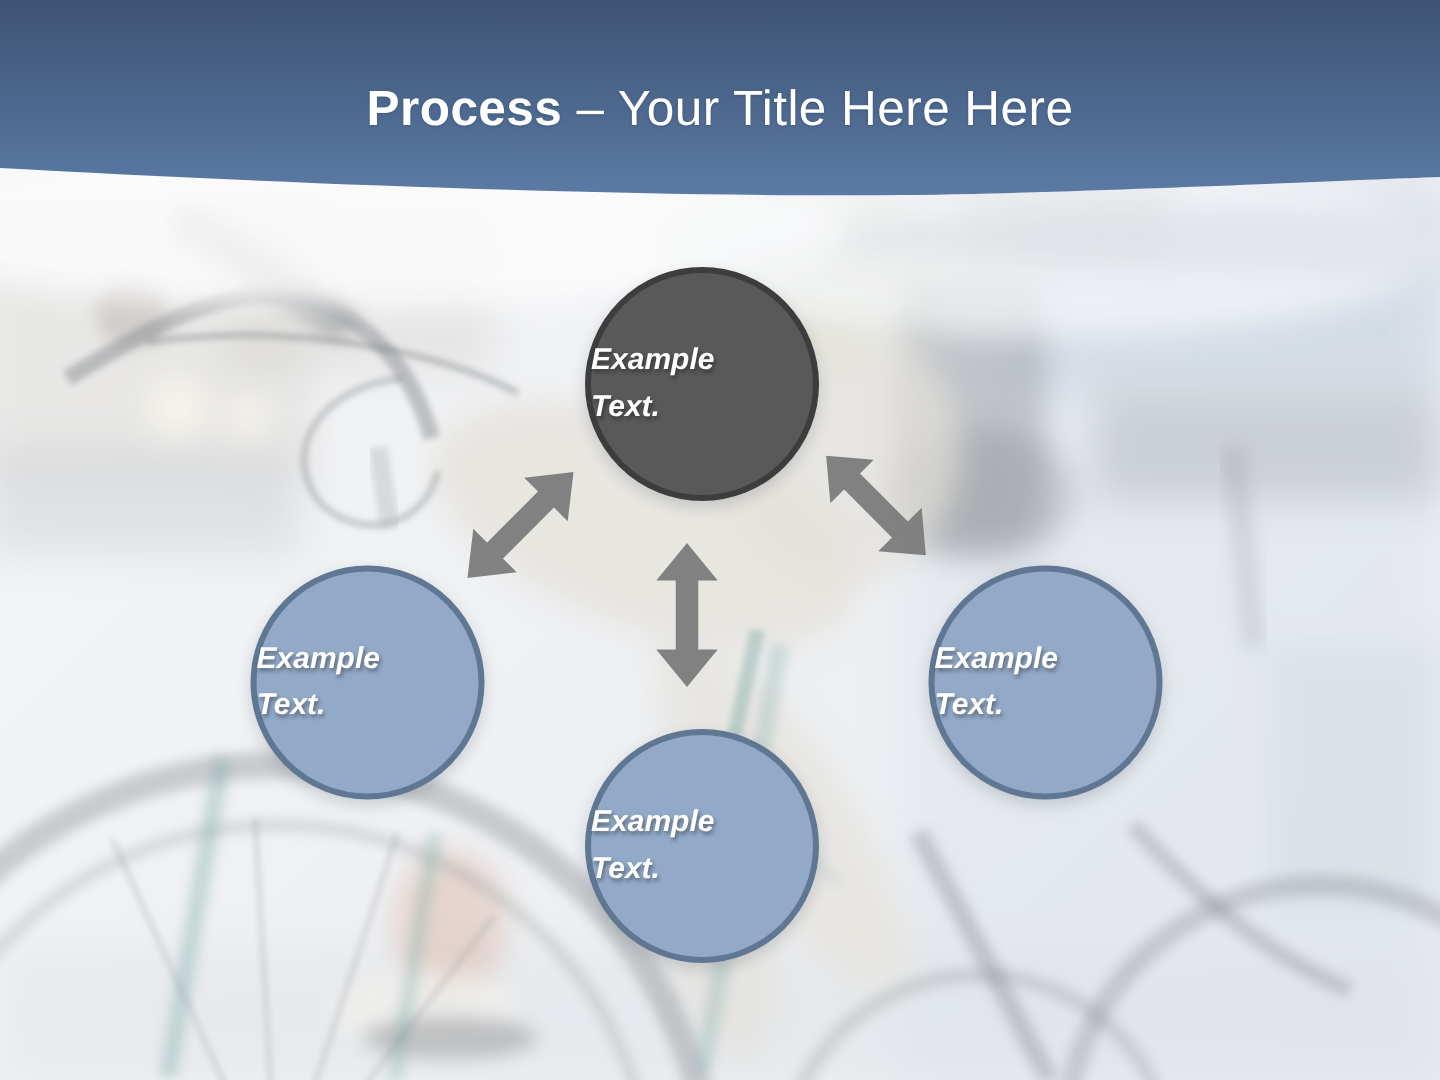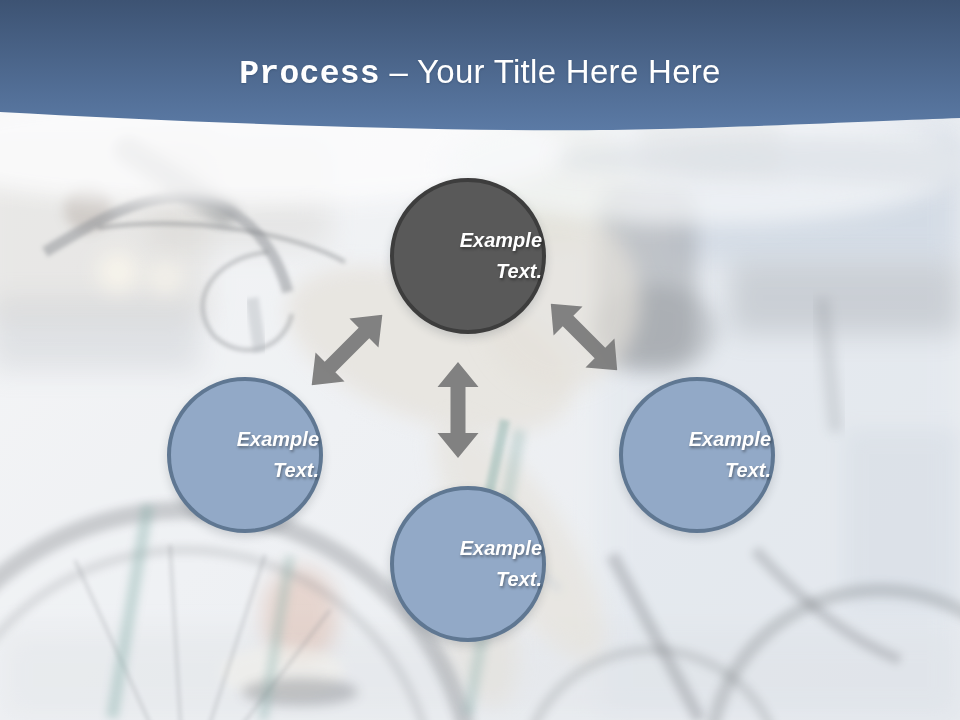--- a/index.html
+++ b/index.html
@@ -10,26 +10,26 @@
   }
   svg{display:block;}
   .photo{position:absolute;left:0;top:0;pointer-events:none;}
   .header-band{position:absolute;left:0;top:0;}
   .title{
     position:absolute;left:0;top:52px;width:100%;text-align:center;
     font-size:33px;line-height:40px;color:var(--title-color,#ffffff);
     letter-spacing:.3px;text-shadow:0 1px 2px rgba(20,35,60,.25);
     white-space:nowrap;
   }
-  .title .emph{font-weight:bold;font-family:Liberation Mono, monospace;}
+  .title .emph{font-weight:bold;}
   .title .rest{font-weight:normal;}
   .node{
     position:absolute;width:156px;height:156px;border-radius:50%;
     box-sizing:border-box;display:flex;flex-direction:column;
-    align-items:flex-end;justify-content:center;text-align:center;
+    align-items:flex-start;justify-content:center;text-align:center;
     font-style:italic;font-weight:bold;font-size:20px;line-height:31px;
     color:#ffffff;text-shadow:1px 2px 3px rgba(0,0,0,.4);
     box-shadow:0 4px 10px rgba(40,50,60,.18);
   }
   .node.dark{background:var(--node-dark-fill,#595959);border:4px solid var(--node-dark-border,#3d3d3d);}
   .node.blue{background:var(--node-blue-fill,#92a9c7);border:4px solid var(--node-blue-border,#5f7792);}
   .node-top{left:390px;top:178px;}
   .node-left{left:167px;top:377px;}
   .node-bottom{left:390px;top:486px;}
   .node-right{left:619px;top:377px;}

